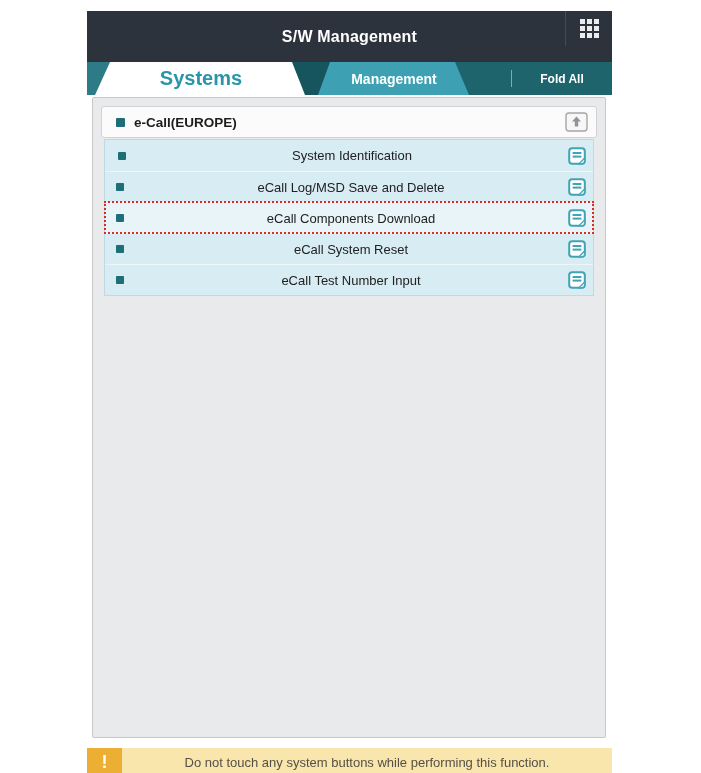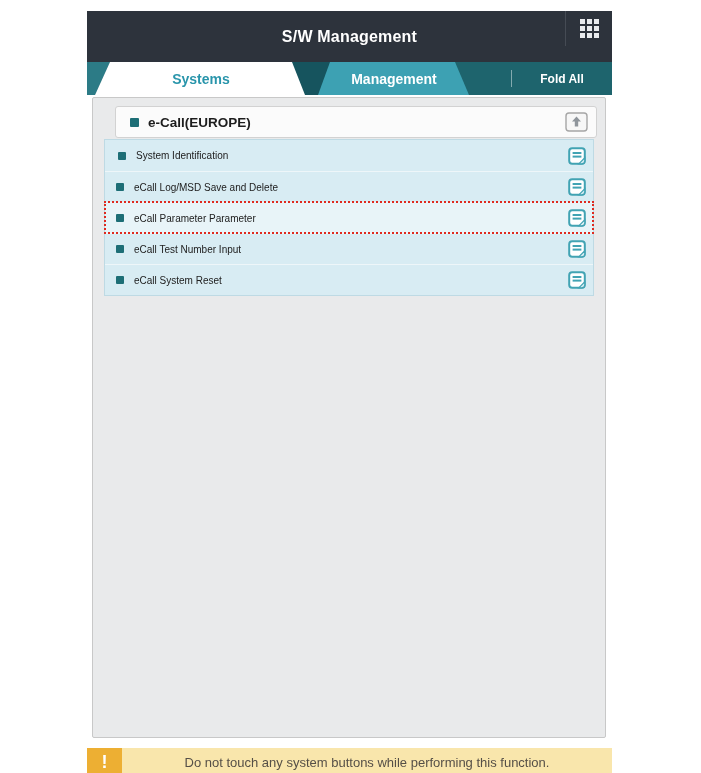--- a/index.html
+++ b/index.html
@@ -15,36 +15,36 @@
   .grid-icon span{background:#e9ebee;display:block;}
 
   
   .tabbar{position:relative;height:33px;background:#1e646d;}
   .tab-shape{position:absolute;top:0;height:33px;}
   .wedge-left{left:0;width:24px;background:#2c7b86;clip-path:polygon(0 0,23px 0,8px 33px,0 33px);}
   .tab-sliver{left:0;width:260px;background:#16545e;clip-path:polygon(205px 0,245px 0,233px 33px,216px 33px);}
   .tab-components{left:0;width:390px;background:#3da1b3;clip-path:polygon(243px 0,368px 0,382px 33px,231px 33px);display:flex;align-items:center;cursor:pointer;}
   .tab-components .tab-label{position:absolute;left:243px;width:128px;text-align:center;color:#ffffff;font-size:14px;font-weight:bold;}
   .tab-systems{left:0;width:225px;background:#ffffff;clip-path:polygon(23px 0,205px 0,218px 33px,8px 33px);display:flex;align-items:center;cursor:pointer;}
-  .tab-systems .tab-label{position:absolute;left:23px;width:182px;text-align:center;color:#2995ab;font-size:14px;font-weight:bold;}
+  .tab-systems .tab-label{position:absolute;left:23px;width:182px;text-align:center;color:#2995ab;font-size:20px;font-weight:bold;}
   .tab-divider{position:absolute;left:424px;top:8px;width:1px;height:17px;background:rgba(255,255,255,.45);}
   .fold-all{position:absolute;right:0;top:0;width:100px;height:33px;display:flex;align-items:center;justify-content:center;color:#ffffff;font-size:12px;font-weight:bold;cursor:pointer;}
 
   
   .panel{margin:2px 4px 0 5px;width:514px;height:641px;background:#e9eaeb;border:1px solid #c8c8c8;border-radius:2px;box-sizing:border-box;}
-  .group-header{margin:8px 8px 0 22px;height:32px;background:#fbfbfb;border:1px solid #d2d2d2;border-radius:3px;display:flex;align-items:center;padding:0 8px;box-sizing:border-box;cursor:pointer;}
+  .group-header{margin:8px 8px 0 8px;height:32px;background:#fbfbfb;border:1px solid #d2d2d2;border-radius:3px;display:flex;align-items:center;padding:0 8px;box-sizing:border-box;cursor:pointer;}
   .bullet{width:9px;height:9px;background:#1d6e76;border-radius:1px;flex:0 0 auto;margin:0 9px 0 6px;}
   .group-label{font-size:13.5px;font-weight:bold;color:#1d1d1d;flex:1 1 auto;}
   .collapse-btn{flex:0 0 auto;display:flex;align-items:center;cursor:pointer;}
 
   .rows{margin:1px 11px 0 11px;border:1px solid #bedae4;background:#d8ecf3;}
   .row{position:relative;height:31px;display:flex;align-items:center;padding:0 7px 0 8px;box-sizing:border-box;background:#d8ecf3;cursor:pointer;}
   .row + .row{border-top:1px solid #eef6f9;padding-left:6px;}
   .row .bullet{width:8px;height:8px;margin:0 10px 0 5px;}
-  .row-label{font-size:10px;color:#212121;flex:1 1 auto;}
+  .row-label{font-size:13px;color:#212121;flex:1 1 auto;text-align:center;}
   .row.selected{background:#e8f4f8;outline:2px dotted #df2a1f;outline-offset:-1px;z-index:2;}
   .memo-wrap{flex:0 0 auto;display:flex;align-items:center;}
 
   
   .footer{margin:10px 0 0 0;width:525px;height:29px;display:flex;background:#f9e6ac;}
   .footer-badge{width:35px;height:29px;background:#edaf33;color:#ffffff;font-size:18px;font-weight:bold;display:flex;align-items:center;justify-content:center;flex:0 0 auto;}
   .footer-msg{flex:1 1 auto;display:flex;align-items:center;justify-content:center;color:#554f47;font-size:13px;font-weight:normal;}
 </style>
 </head>
 <body>
@@ -118,47 +118,47 @@
               <rect x="1.2" y="1.2" width="15.6" height="15.6" rx="3" fill="#ffffff" stroke="#41a3b3" stroke-width="2"></rect>
               <rect x="4.6" y="5" width="8.8" height="2" fill="#41a3b3"></rect>
               <rect x="4.6" y="8.6" width="8.8" height="2" fill="#41a3b3"></rect>
               <path d="M10.8 16.8 L16.8 10.8 L16.8 13.8 Q16.8 16.8 13.8 16.8 Z" fill="#d8ecf3" stroke="#41a3b3" stroke-width="1.2"></path>
             </svg>
           </span>
         </div>
 
         <div class="row selected">
           <span class="bullet"></span>
-          <span class="row-label">eCall Parameter Parameter</span>
+          <span class="row-label">eCall Components Download</span>
           <span class="memo-wrap">
             <svg width="18" height="18" viewBox="0 0 18 18">
               <rect x="1.2" y="1.2" width="15.6" height="15.6" rx="3" fill="#ffffff" stroke="#41a3b3" stroke-width="2"></rect>
               <rect x="4.6" y="5" width="8.8" height="2" fill="#41a3b3"></rect>
               <rect x="4.6" y="8.6" width="8.8" height="2" fill="#41a3b3"></rect>
               <path d="M10.8 16.8 L16.8 10.8 L16.8 13.8 Q16.8 16.8 13.8 16.8 Z" fill="#e8f4f8" stroke="#41a3b3" stroke-width="1.2"></path>
             </svg>
           </span>
         </div>
 
         <div class="row">
           <span class="bullet"></span>
-          <span class="row-label">eCall Test Number Input</span>
+          <span class="row-label">eCall System Reset</span>
           <span class="memo-wrap">
             <svg width="18" height="18" viewBox="0 0 18 18">
               <rect x="1.2" y="1.2" width="15.6" height="15.6" rx="3" fill="#ffffff" stroke="#41a3b3" stroke-width="2"></rect>
               <rect x="4.6" y="5" width="8.8" height="2" fill="#41a3b3"></rect>
               <rect x="4.6" y="8.6" width="8.8" height="2" fill="#41a3b3"></rect>
               <path d="M10.8 16.8 L16.8 10.8 L16.8 13.8 Q16.8 16.8 13.8 16.8 Z" fill="#d8ecf3" stroke="#41a3b3" stroke-width="1.2"></path>
             </svg>
           </span>
         </div>
 
         <div class="row">
           <span class="bullet"></span>
-          <span class="row-label">eCall System Reset</span>
+          <span class="row-label">eCall Test Number Input</span>
           <span class="memo-wrap">
             <svg width="18" height="18" viewBox="0 0 18 18">
               <rect x="1.2" y="1.2" width="15.6" height="15.6" rx="3" fill="#ffffff" stroke="#41a3b3" stroke-width="2"></rect>
               <rect x="4.6" y="5" width="8.8" height="2" fill="#41a3b3"></rect>
               <rect x="4.6" y="8.6" width="8.8" height="2" fill="#41a3b3"></rect>
               <path d="M10.8 16.8 L16.8 10.8 L16.8 13.8 Q16.8 16.8 13.8 16.8 Z" fill="#d8ecf3" stroke="#41a3b3" stroke-width="1.2"></path>
             </svg>
           </span>
         </div>
 

